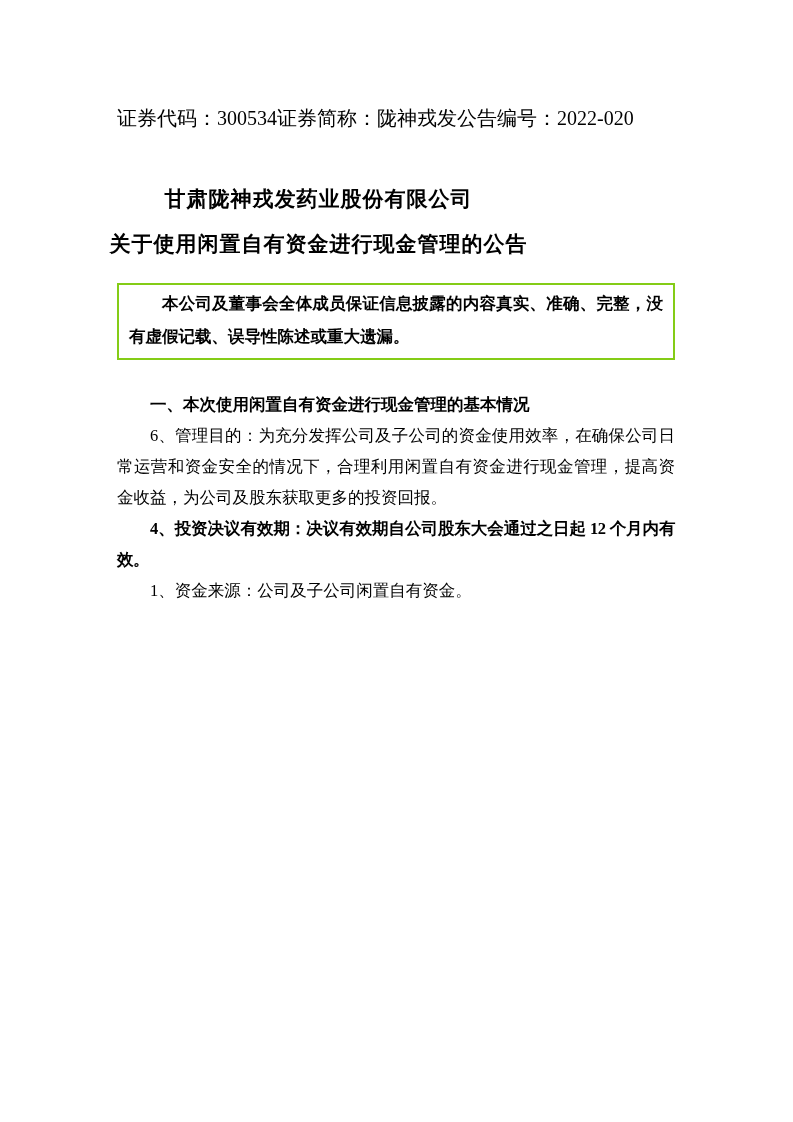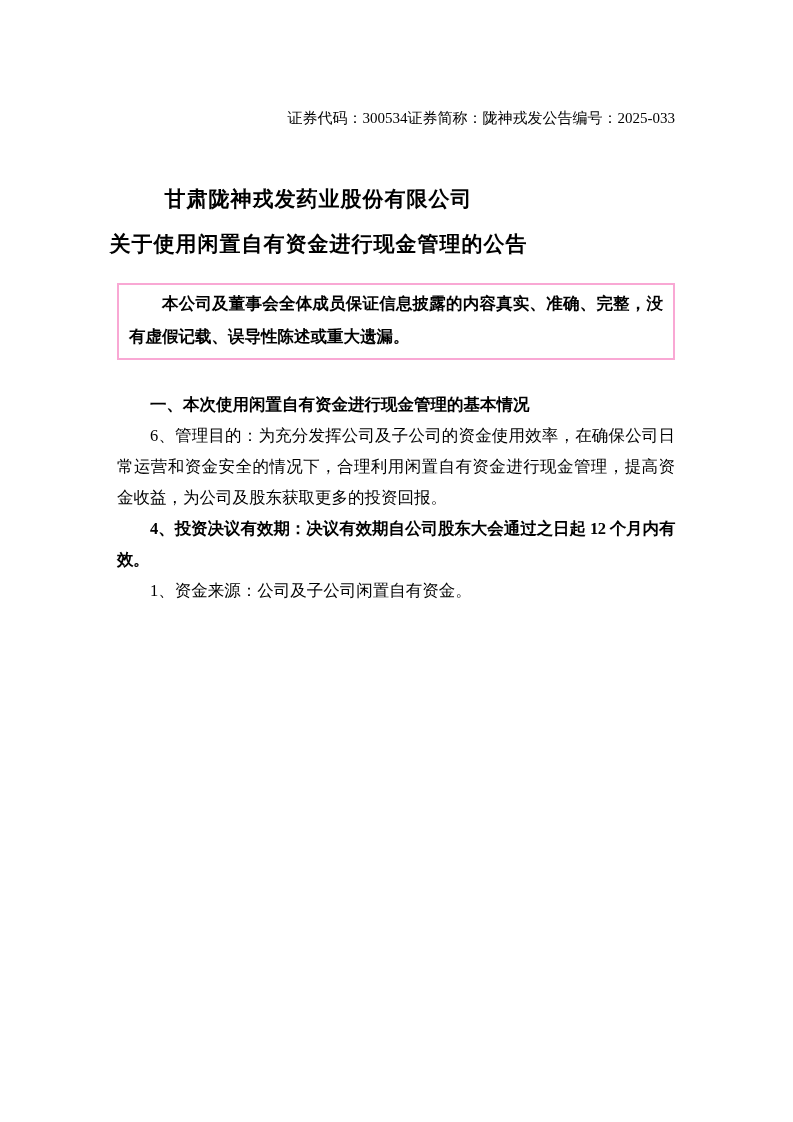--- a/index.html
+++ b/index.html
@@ -15,44 +15,44 @@
     color: #000000;
     font-family: "Liberation Serif", "DejaVu Serif", serif;
     overflow: hidden;
   }
   .doc-header {
     position: absolute;
     top: 106px;
     left: 117px;
     width: 558px;
     display: flex;
-    justify-content: flex-end;
+    justify-content: flex-start;
     align-items: baseline;
-    font-size: 15px;
+    font-size: 20px;
     line-height: 24px;
     white-space: nowrap;
   }
   .title-block {
     position: absolute;
     top: 177px;
     left: 0;
     width: 637px;
     text-align: center;
     font-weight: bold;
     font-size: 21px;
     line-height: 45px;
     letter-spacing: 1px;
   }
   .disclaimer-box {
     position: absolute;
     top: 283px;
     left: 117px;
     width: 558px;
     box-sizing: border-box;
-    border: 2px solid #f9a8d4;
+    border: 2px solid #84cc16;
     padding: 2px 10px 5px 10px;
     background: #ffffff;
   }
   .disclaimer-box p {
     margin: 0;
     font-size: 16.5px;
     font-weight: bold;
     line-height: 33px;
     text-indent: 2em;
     text-align: justify;
@@ -80,21 +80,21 @@
   }
 </style>
 </head>
 <body>
 
 <div class="page">
 
   <div class="doc-header">
     <span>证券代码：300534</span>
     <span>证券简称：陇神戎发</span>
-    <span>公告编号：2025-033</span>
+    <span>公告编号：2022-020</span>
   </div>
 
   <div class="title-block">
     <div>甘肃陇神戎发药业股份有限公司</div>
     <div>关于使用闲置自有资金进行现金管理的公告</div>
   </div>
 
   <div class="disclaimer-box">
     <p>本公司及董事会全体成员保证信息披露的内容真实、准确、完整，没有虚假记载、误导性陈述或重大遗漏。</p>
   </div>

